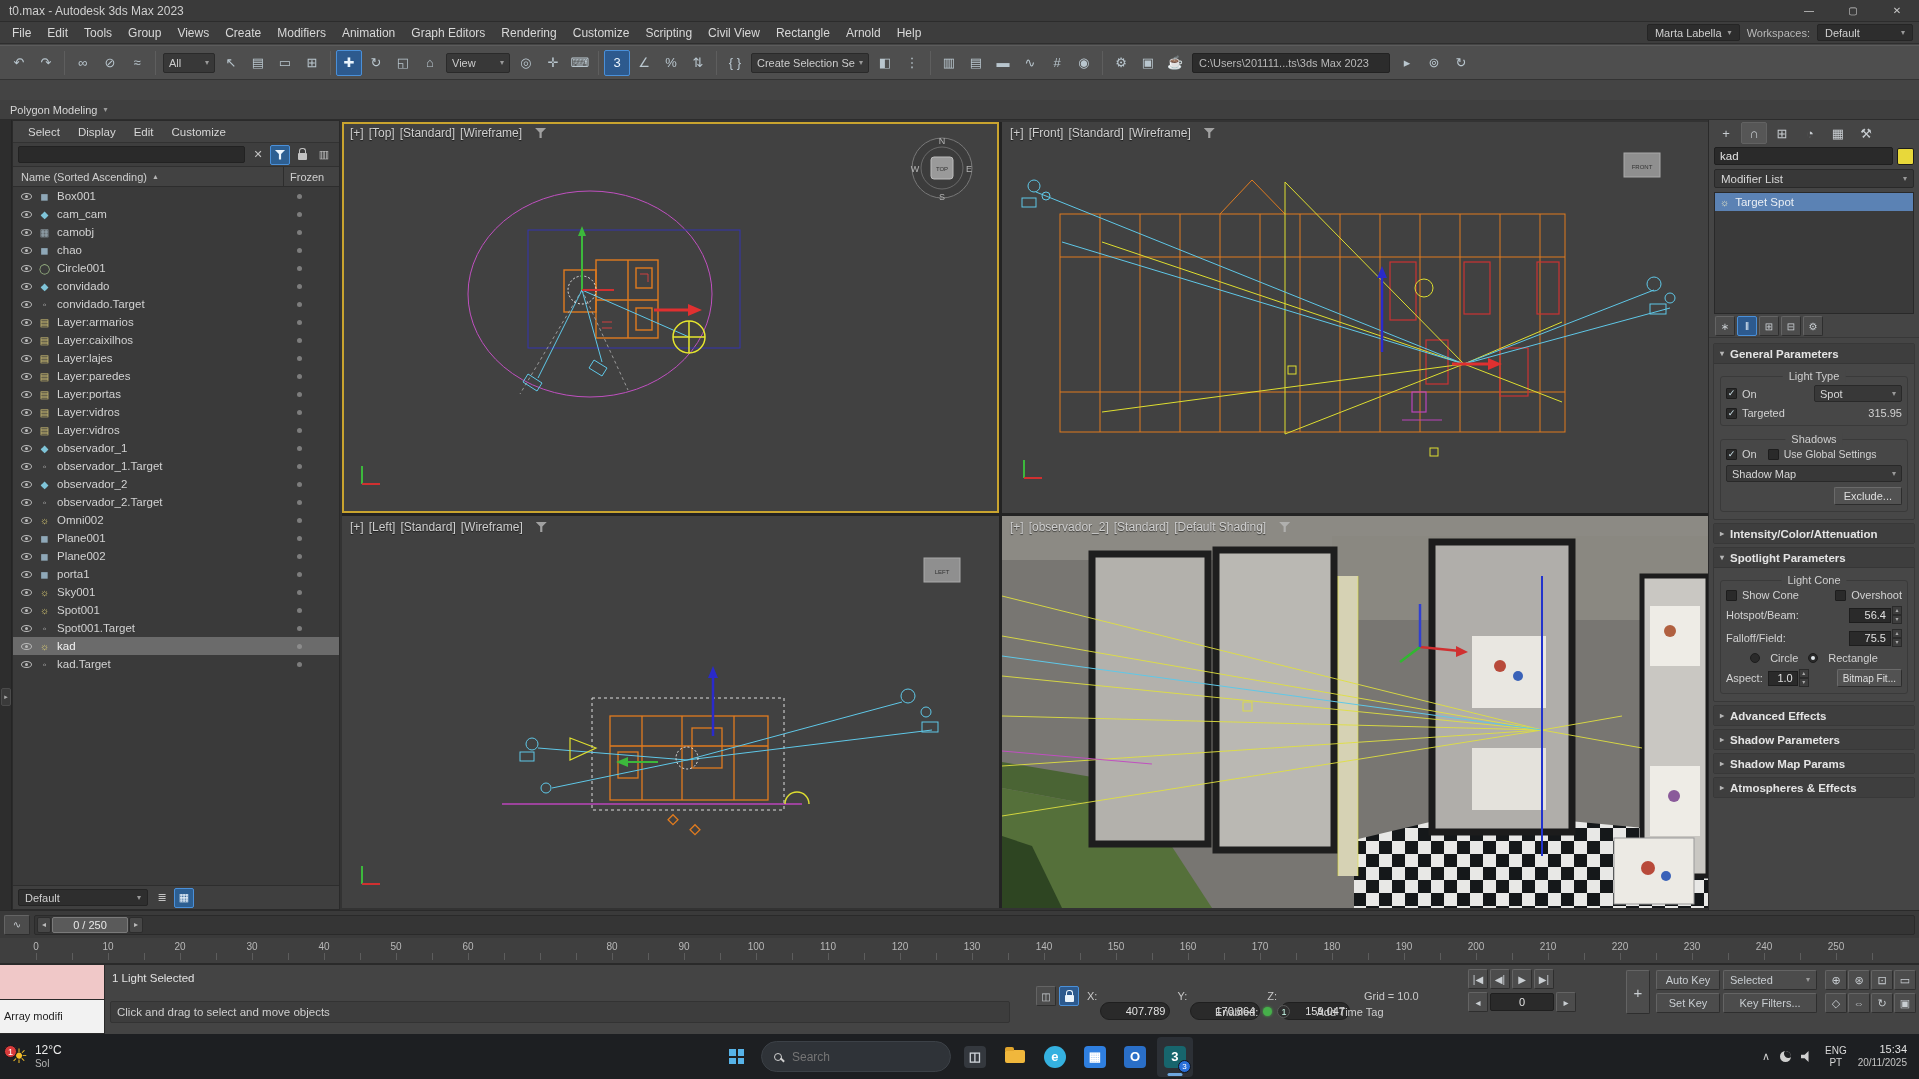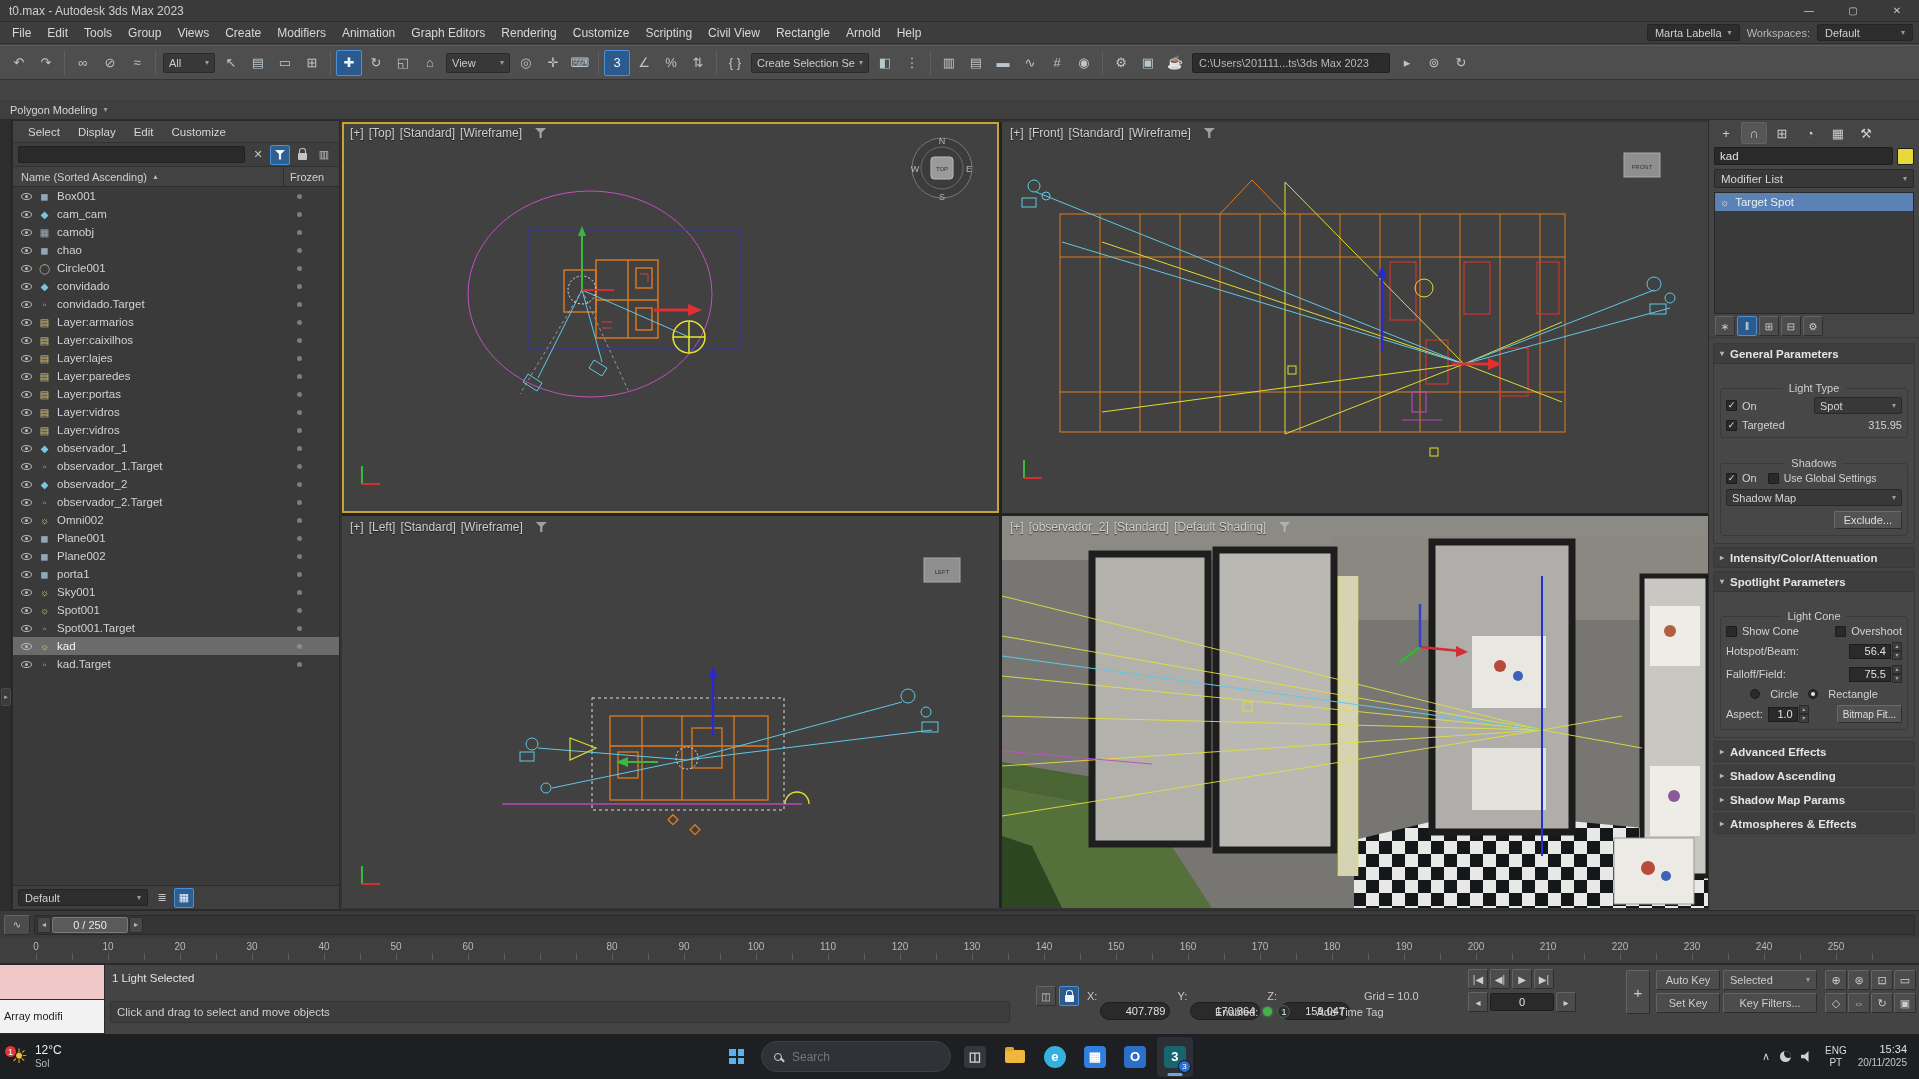--- a/index.html
+++ b/index.html
@@ -101,21 +101,21 @@
   #stack-box{margin:1px 5px;height:122px;background:#3a3a3a;border:1px solid #292929;flex:none;}
   .stack-row{height:18px;display:flex;align-items:center;gap:6px;padding-left:5px;font-size:11.5px;color:#e8eef4;}
   .stack-row.sel{background:#5b82b4;}
   .stk-ico{font-size:10px;color:#f2eec8;}
   #stack-tools{height:23px;display:flex;align-items:center;gap:2px;padding:0 6px;flex:none;border-bottom:1px solid #383838;}
   #rollouts{flex:1;overflow:hidden;padding-top:2px;}
   .rollout{margin:3px 4px;border:1px solid #383838;border-radius:2px;background:#474747;}
   .ro-head{height:19px;background:#3e3e3e;display:flex;align-items:center;gap:6px;padding:0 6px;font-size:11.5px;font-weight:bold;color:#e4e4e4;}
   .ro-arrow{font-size:8px;color:#b5b5b5;}
   .ro-body{padding:4px 6px 7px;font-size:11px;color:#d2d2d2;display:flex;flex-direction:column;gap:5px;border-top:1px solid #363636;}
-  .group{border:1px solid #3a3a3a;border-radius:3px;margin-top:20px;padding:8px 5px 6px;position:relative;display:flex;flex-direction:column;gap:5px;}
+  .group{border:1px solid #3a3a3a;border-radius:3px;margin-top:8px;padding:8px 5px 6px;position:relative;display:flex;flex-direction:column;gap:5px;}
   .group-title{position:absolute;top:-7px;left:50%;transform:translateX(-50%);background:#474747;padding:0 6px;font-size:11px;color:#cfcfcf;white-space:nowrap;}
   .prow{display:flex;align-items:center;gap:5px;}
   .prow .grow{flex:1;}
   .cb{width:11px;height:11px;background:#2a2a2a;border:1px solid #1d1d1d;border-radius:1px;display:inline-flex;align-items:center;justify-content:center;font-size:9px;line-height:1;color:#cfe6ee;flex:none;}
   .cb.off{color:transparent;}
   .rb{width:10px;height:10px;border-radius:50%;background:#2a2a2a;border:1px solid #1d1d1d;display:inline-flex;align-items:center;justify-content:center;flex:none;}
   .rb.on::after{content:"";width:4px;height:4px;border-radius:50%;background:#e2e8ec;}
   .mini-dd{height:17px;background:#383838;border:1px solid #292929;border-radius:2px;display:flex;align-items:center;justify-content:space-between;padding:0 5px;font-size:11px;color:#d6d6d6;}
   .spin{display:flex;align-items:center;flex:none;}
   .spin-val{background:#2a2a2a;border:1px solid #1d1d1d;height:15px;min-width:42px;padding:0 4px;font-size:11px;color:#e0e0e0;display:flex;align-items:center;justify-content:flex-end;}
@@ -877,21 +877,21 @@
 
         <div class="rollout">
           <div class="ro-head">
             <span class="ro-arrow">▸</span>
             <span>Advanced Effects</span>
           </div>
         </div>
         <div class="rollout">
           <div class="ro-head">
             <span class="ro-arrow">▸</span>
-            <span>Shadow Ascending</span>
+            <span>Shadow Parameters</span>
           </div>
         </div>
         <div class="rollout">
           <div class="ro-head">
             <span class="ro-arrow">▸</span>
             <span>Shadow Map Params</span>
           </div>
         </div>
         <div class="rollout">
           <div class="ro-head">

